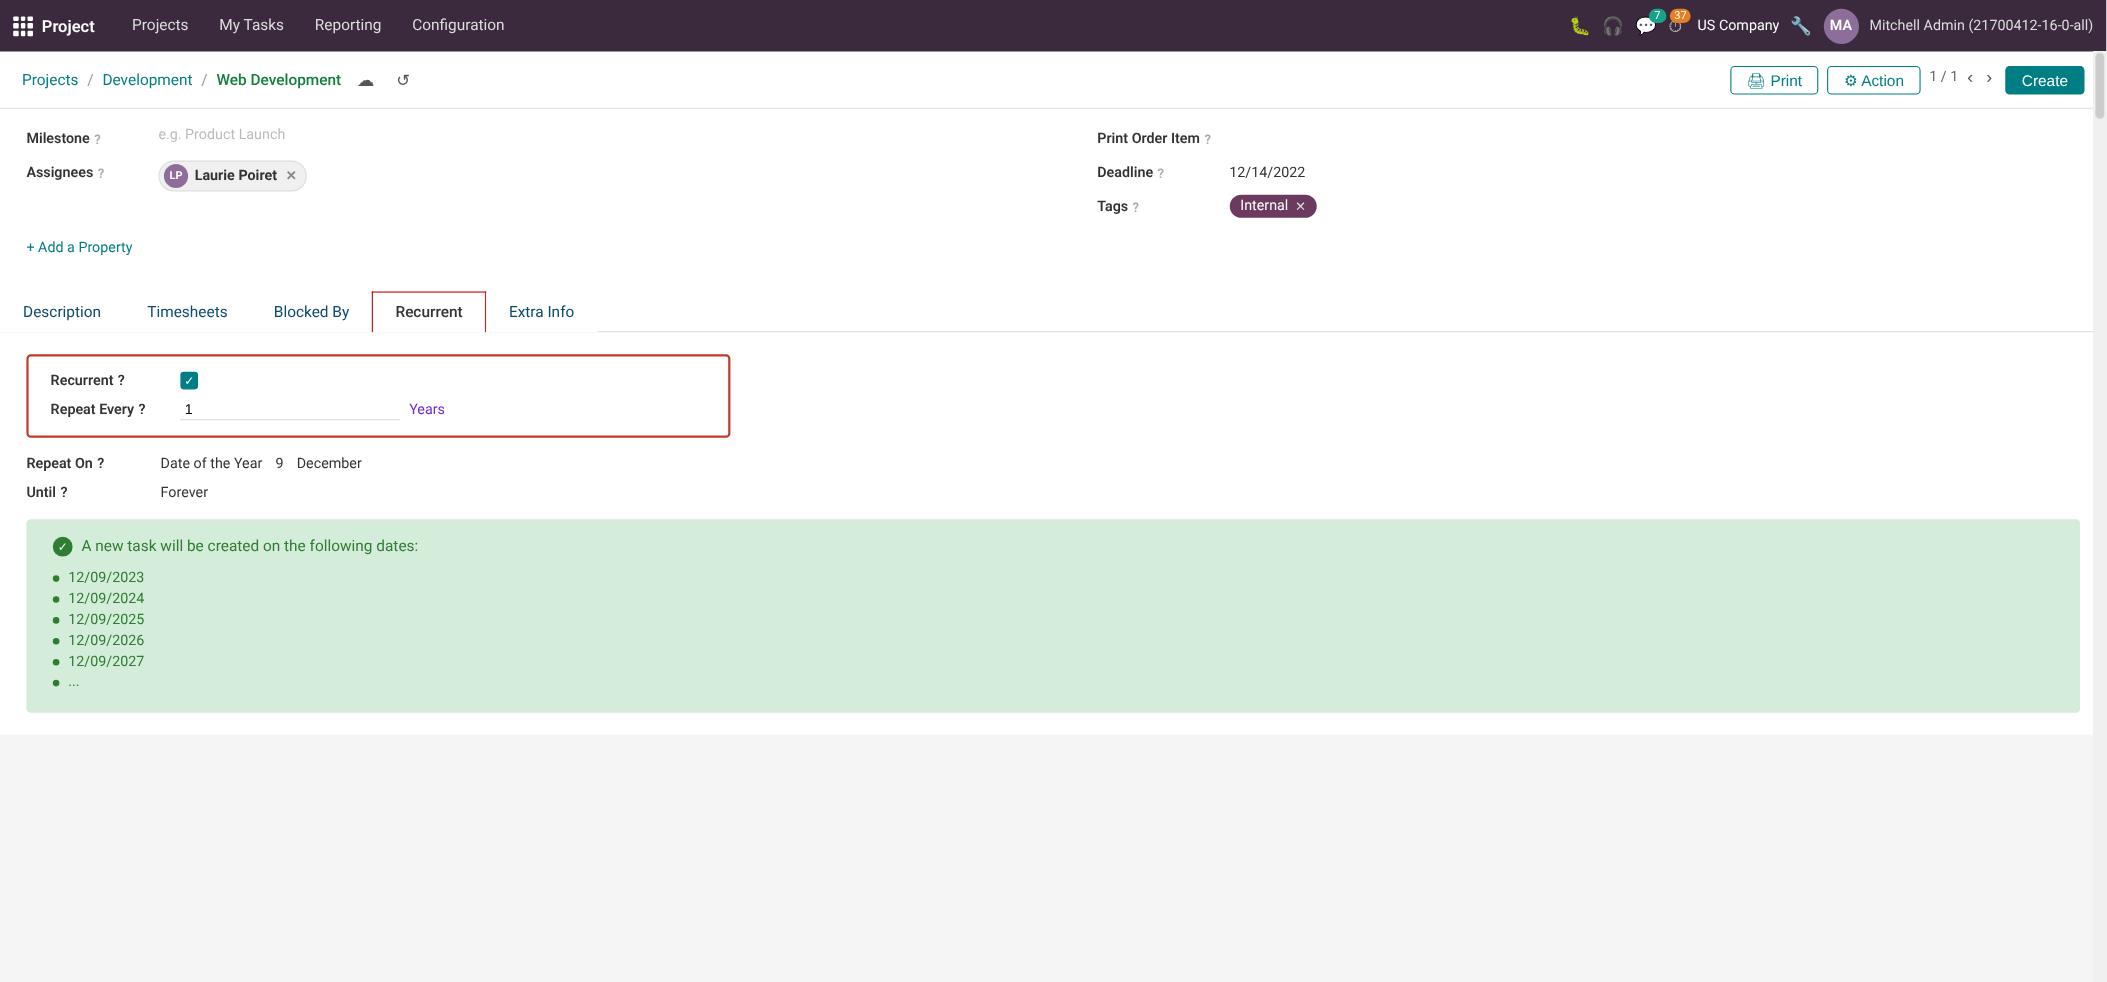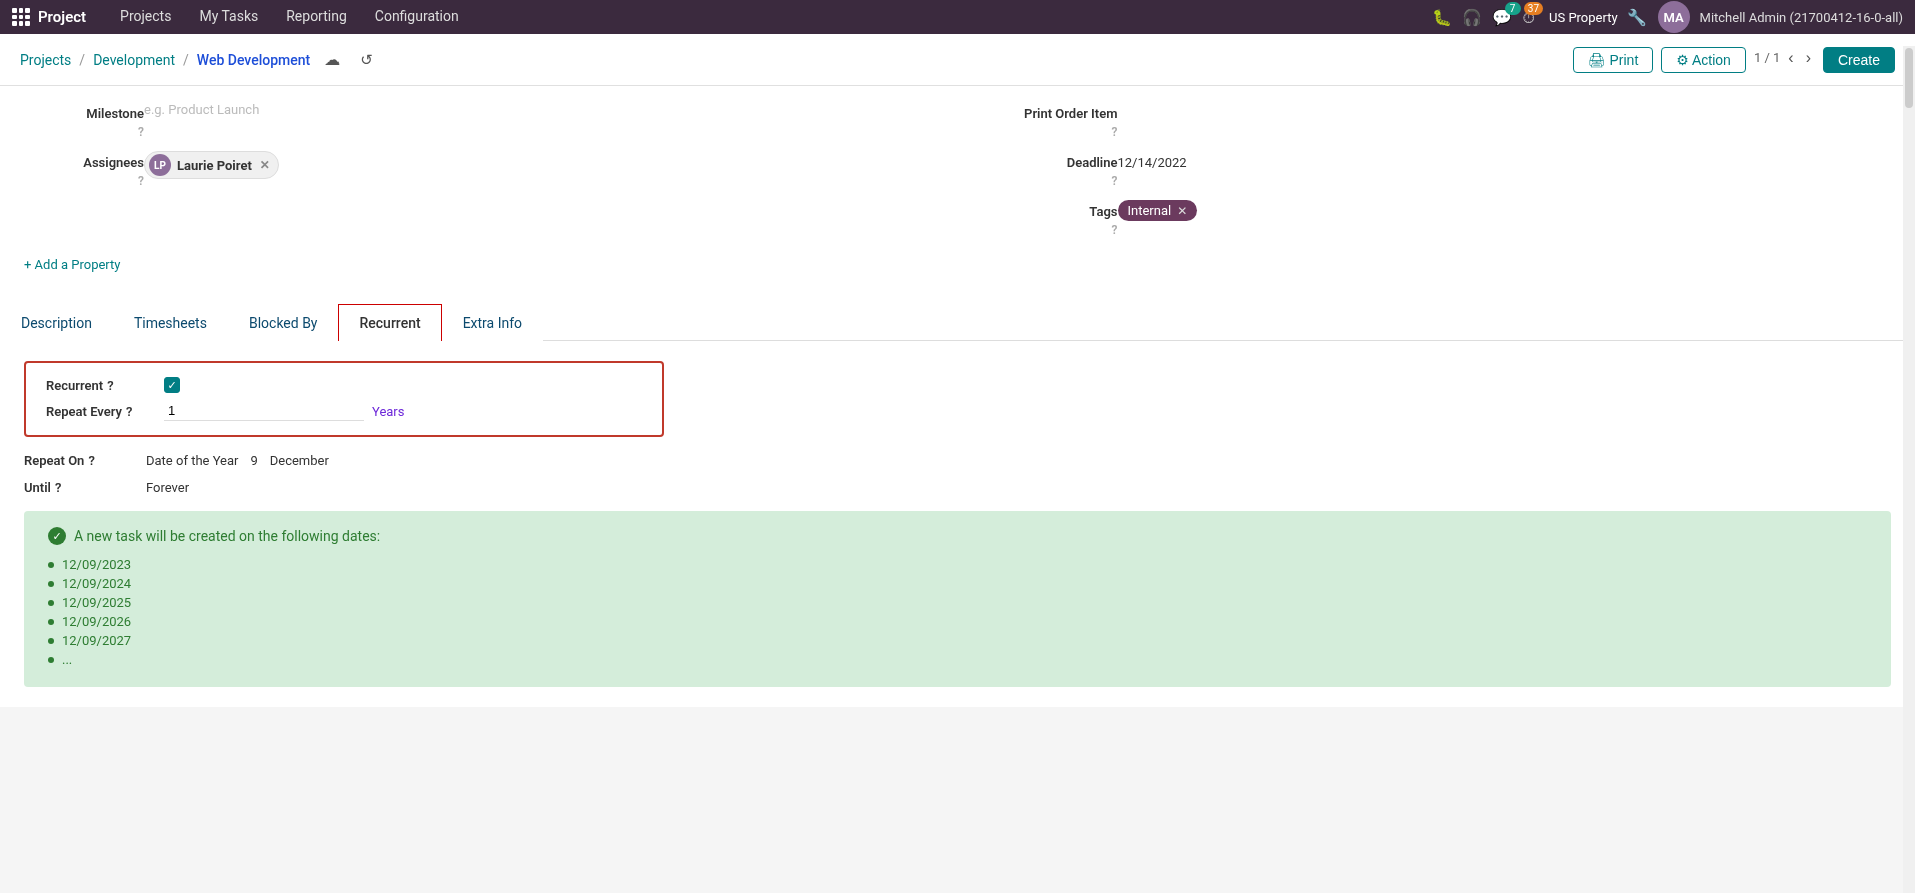--- a/index.html
+++ b/index.html
@@ -5,21 +5,21 @@
     * { box-sizing: border-box; margin: 0; padding: 0; }
     body { font-family: -apple-system, BlinkMacSystemFont, 'Segoe UI', Roboto, sans-serif; font-size: 14px; background: #f5f5f5; color: #333; }
 
     
     .topnav {
       background: #3b2a3e;
       color: #fff;
       display: flex;
       align-items: center;
       padding: 0 12px;
-      height: 34px;
+      height: 47px;
       gap: 4px;
     }
     .topnav-brand {
       display: flex;
       align-items: center;
       gap: 8px;
       margin-right: 8px;
     }
     .grid-icon {
       display: grid;
@@ -89,21 +89,21 @@
       background: #fff;
       border-bottom: 1px solid #e0e0e0;
       padding: 0 20px;
       height: 52px;
       display: flex;
       align-items: center;
       gap: 8px;
     }
     .breadcrumb-sep { color: #999; }
     .breadcrumb-link { color: #017e84; font-size: 14px; cursor: pointer; }
-    .breadcrumb-current { color: #1d4ed8; font-size: 14px; font-weight: 500; }
+    .breadcrumb-current { color: #15803d; font-size: 14px; font-weight: 500; }
     .breadcrumb-spacer { flex: 1; }
     .breadcrumb-actions { display: flex; align-items: flex-start; gap: 8px; }
     .btn-outline {
       border: 1px solid #017e84;
       color: #017e84;
       background: #fff;
       padding: 4px 14px;
       border-radius: 4px;
       cursor: pointer;
       font-size: 14px;
@@ -145,24 +145,23 @@
       display: flex;
       align-items: flex-start;
       margin-bottom: 12px;
     }
     .form-label {
       font-weight: 600;
       font-size: 13px;
       color: #333;
       min-width: 120px;
       display: flex;
-      align-items: flex-end;
+      align-items: center;
       gap: 4px;
       padding-top: 4px;
-      flex-direction: column;
     }
     .form-label .help-icon {
       color: #aaa;
       font-size: 12px;
       cursor: pointer;
     }
     .form-value {
       color: #333;
       font-size: 13px;
       padding-top: 4px;
@@ -421,21 +420,21 @@
     <div class="topnav-icon-btn">🐛</div>
     <div class="topnav-icon-btn">🎧</div>
     <div class="topnav-icon-btn">
       💬
       <span class="badge">7</span>
     </div>
     <div class="topnav-icon-btn">
       ⏱
       <span class="badge badge-orange">37</span>
     </div>
-    <span class="company-name">US Property</span>
+    <span class="company-name">US Company</span>
     <div class="wrench-icon">🔧</div>
     <div class="user-avatar">MA</div>
     <span class="user-name">Mitchell Admin (21700412-16-0-all)</span>
   </div>
 </div>
 
 <div class="breadcrumb-bar">
   <span class="breadcrumb-link">Projects</span>
   <span class="breadcrumb-sep">/</span>
   <span class="breadcrumb-link">Development</span>

